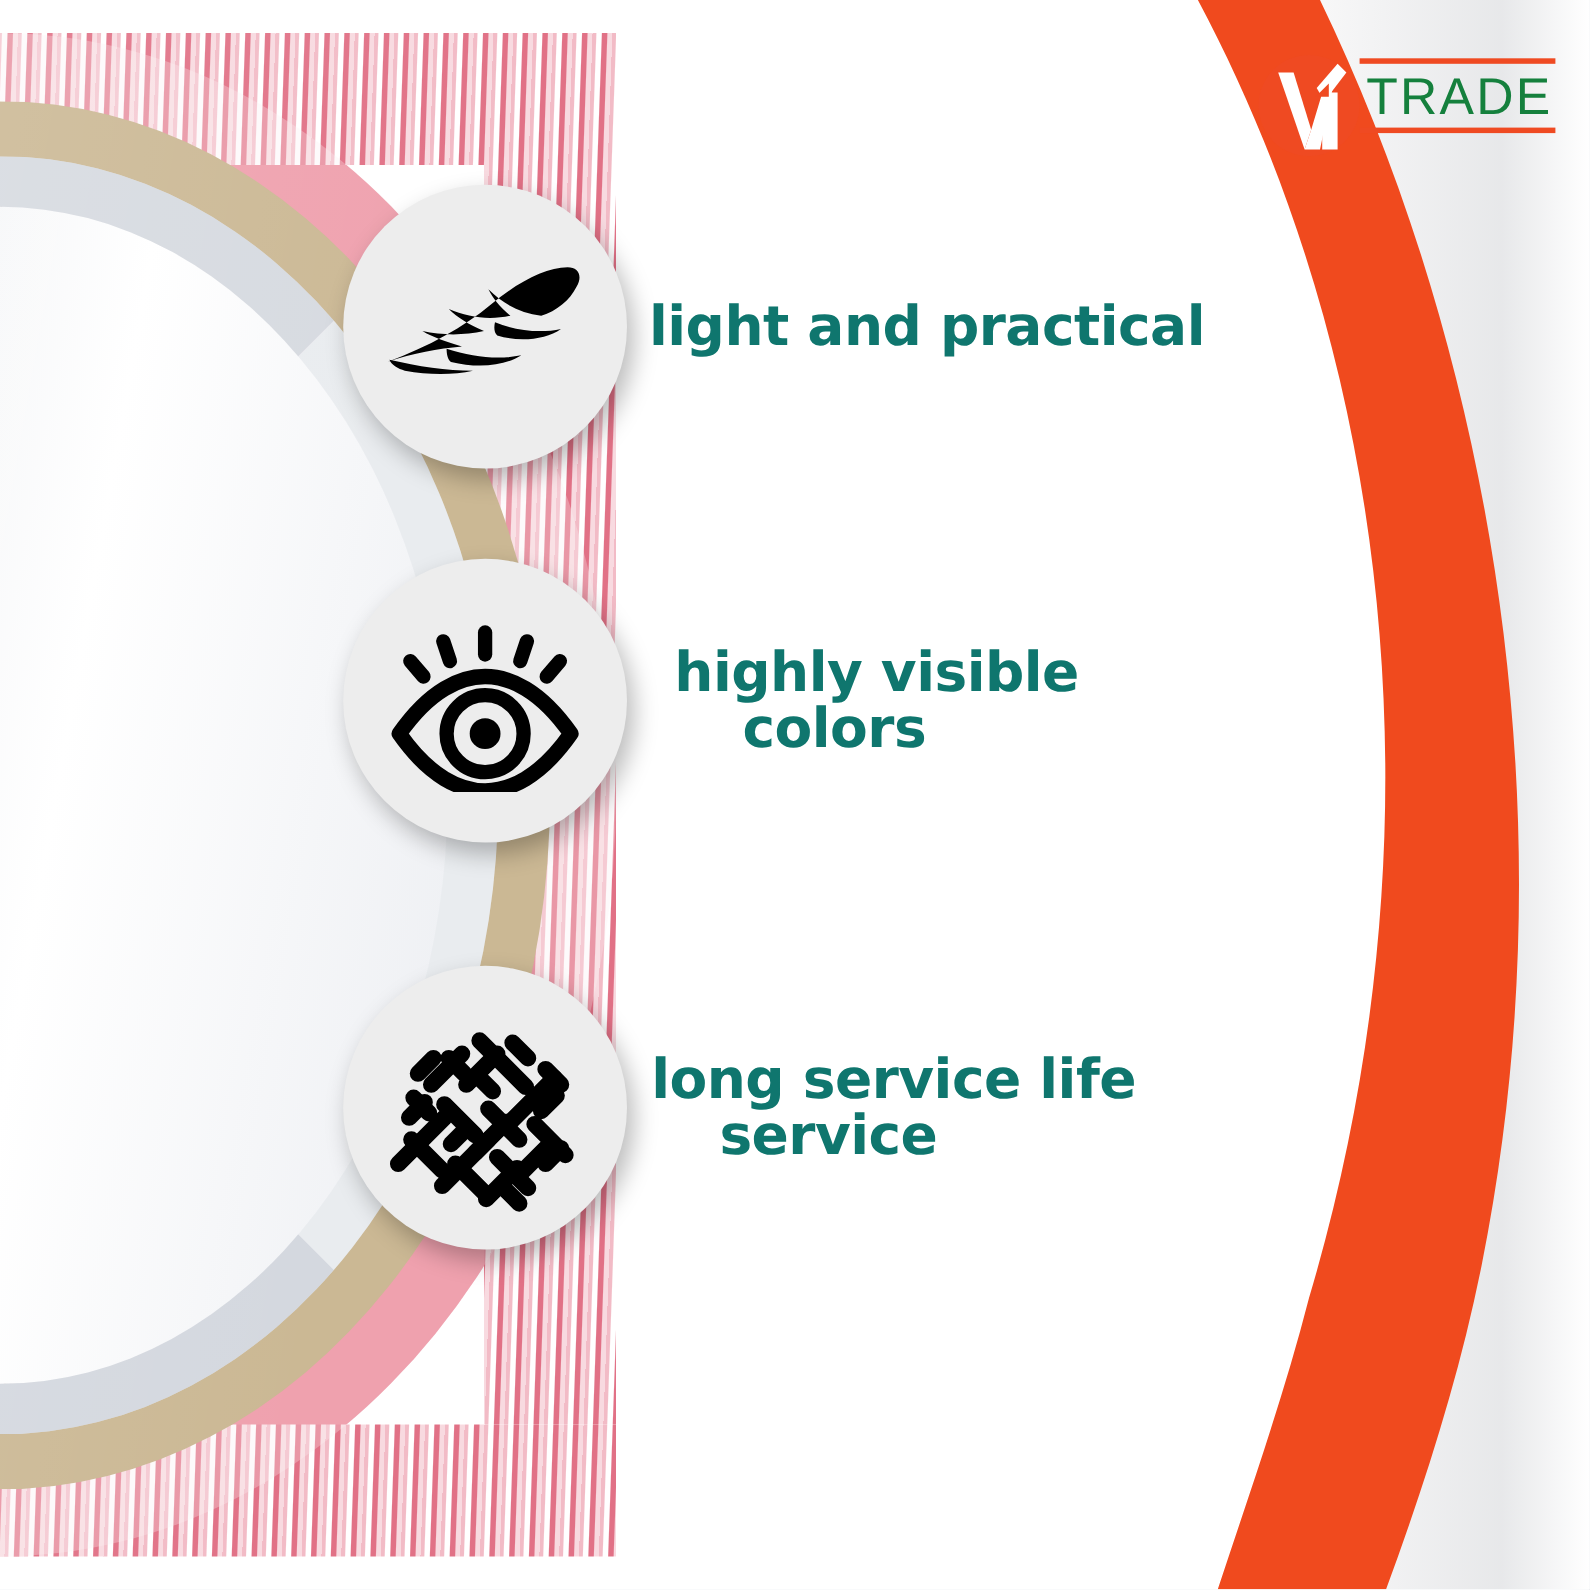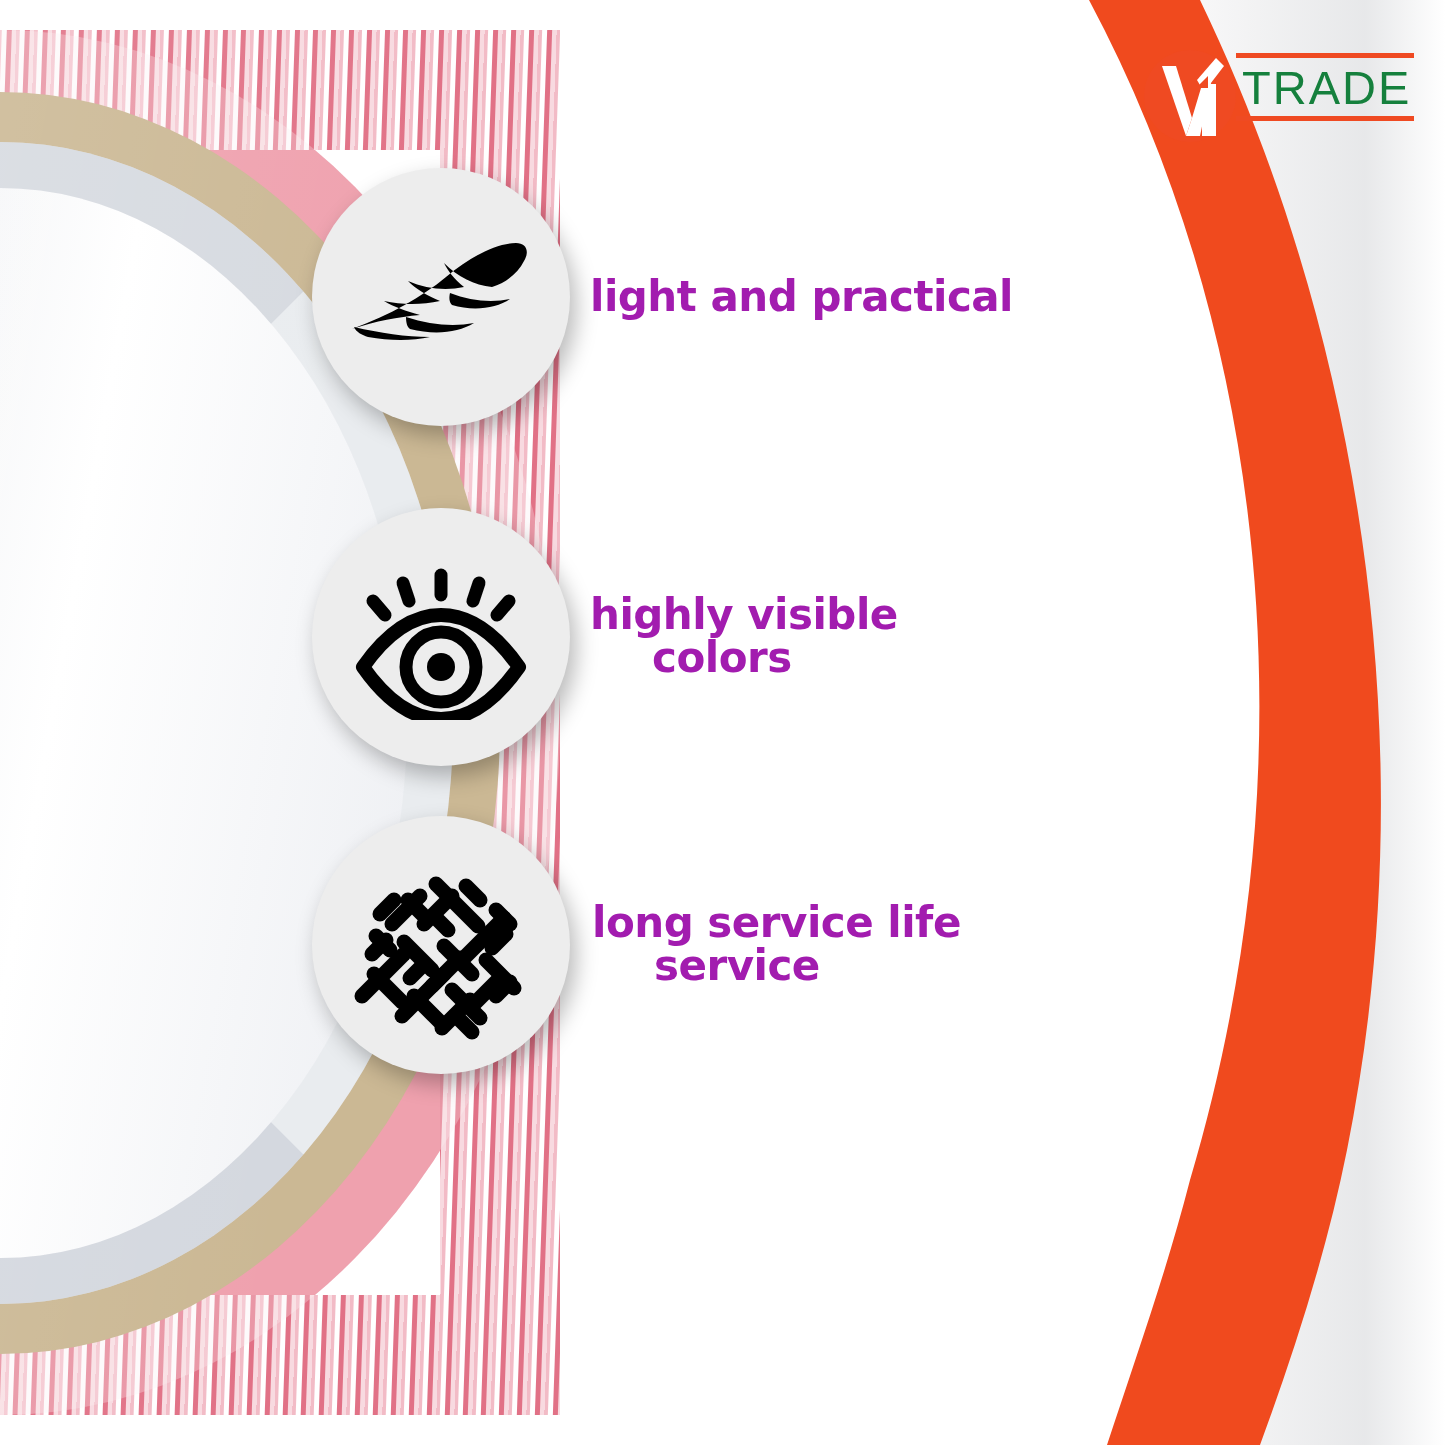--- a/index.html
+++ b/index.html
@@ -180,52 +180,52 @@
   }
 
   
   .feature {
     position: absolute;
     display: flex;
     align-items: center;
   }
   .f1 { left: 312px; top: 168px; }
   .f2 { left: 312px; top: 508px; }
-  .f3 { left: 312px; top: 816px; }
+  .f3 { left: 312px; top: 878px; }
 
   .icon-circle {
     width: 258px;
     height: 258px;
     border-radius: 50%;
     background: #ededed;
     box-shadow: 6px 10px 22px rgba(0,0,0,0.28);
     display: flex;
     align-items: center;
     justify-content: center;
     flex: none;
     position: relative;
     z-index: 3;
   }
   .icon-circle svg { display: block; }
 
   .feature-label {
     margin-left: 24px;
-    color: #a21caf;
+    color: #0f766e;
     font-family: "DejaVu Sans", sans-serif;
     font-weight: 700;
-    font-size: 42px;
+    font-size: 50px;
     line-height: 1.02;
     letter-spacing: -0.5px;
     white-space: nowrap;
   }
   .feature-label .ln { display: block; }
   .feature-label .ind { padding-left: 62px; }
 
   .f1 .feature-label { margin-left: 20px; }
-  .f2 .feature-label { margin-left: 20px; }
+  .f2 .feature-label { margin-left: 43px; }
   .f3 .feature-label { margin-left: 22px; }
 </style>
 </head>
 <body>
 
 <div id="canvas">
 
   <div class="photo-wrap">
     <div class="ring ring-line-outer"></div>
     <div class="ring ring-line-stripes"></div>

